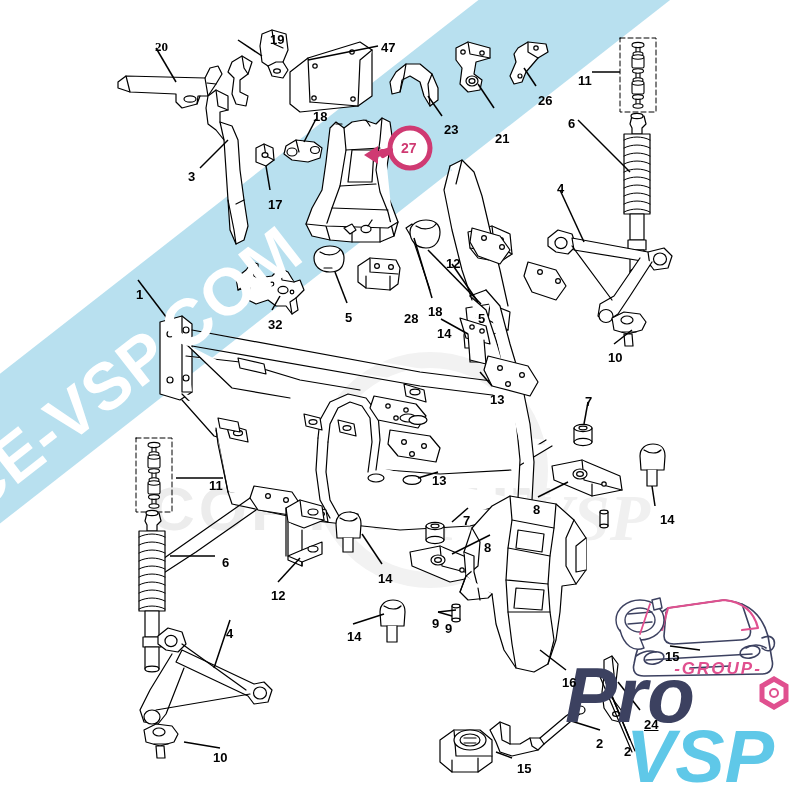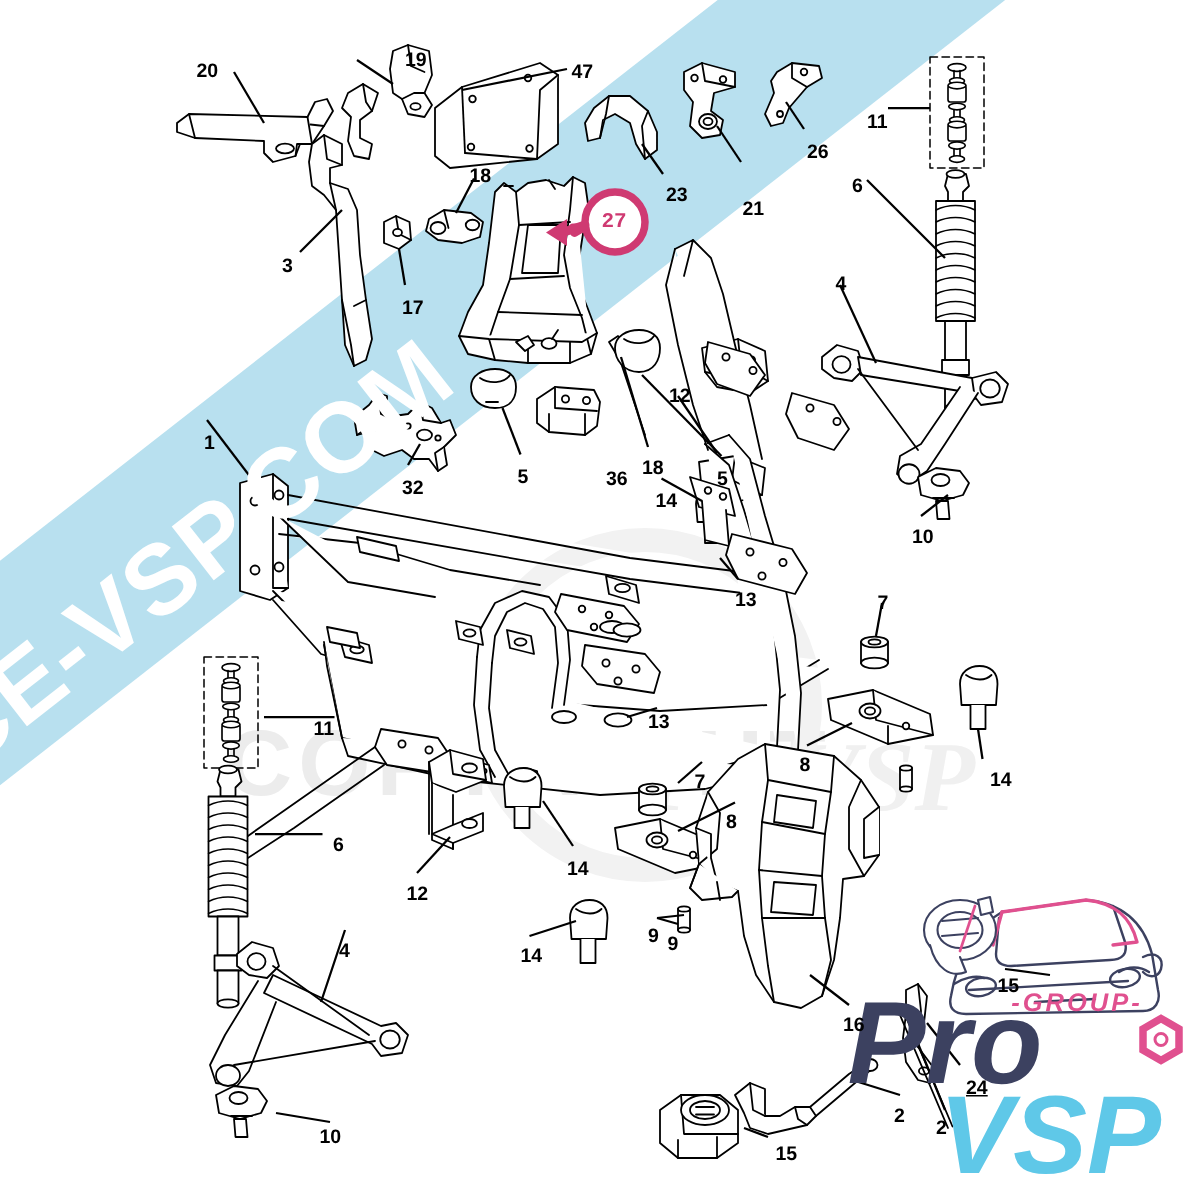--- a/index.html
+++ b/index.html
@@ -641,36 +641,36 @@
     <text id="logo-vsp" x="700" y="782" font-family="Liberation Sans, sans-serif" font-size="74" font-style="italic" font-weight="bold" fill="#5fc8e8" text-anchor="middle">VSP</text>
     <text id="logo-group" x="718" y="674" font-family="Liberation Sans, sans-serif" font-size="17" font-style="italic" font-weight="bold" fill="#e0508f" text-anchor="middle" letter-spacing="2">-GROUP-</text>
     <g fill="none" stroke="#e0508f" stroke-width="5">
       <path d="M762 686 L774 679 L786 686 L786 700 L774 707 L762 700 Z"></path>
     </g>
     <circle cx="774" cy="693" r="4" fill="#ffffff" stroke="#e0508f" stroke-width="2"></circle>
   </g>
 </svg>
 
 <div id="callout-layer">
-      <div class="lbl" style="left: 131px; top: 40px;">20</div>
+      <div class="lbl" style="left: 155px; top: 40px; font-family: Liberation Serif, serif;">20</div>
       <div class="lbl" style="left: 226px; top: 33px; margin-left: 44px;">19</div>
       <div class="lbl" style="left: 381px; top: 41px;">47</div>
       <div class="lbl" style="left: 313px; top: 110px;">18</div>
       <div class="lbl" style="left: 188px; top: 170px;">3</div>
       <div class="lbl" style="left: 268px; top: 198px;">17</div>
       <div class="lbl" style="left: 444px; top: 123px;">23</div>
       <div class="lbl" style="left: 495px; top: 116px; margin-top: 16px;">21</div>
       <div class="lbl" style="left: 538px; top: 94px;">26</div>
       <div class="lbl" style="left: 578px; top: 74px;">11</div>
       <div class="lbl" style="left: 568px; top: 117px;">6</div>
       <div class="lbl" style="left: 557px; top: 182px;">4</div>
       <div class="lbl" style="left: 608px; top: 351px;">10</div>
       <div class="lbl" style="left: 268px; top: 318px;">32</div>
       <div class="lbl" style="left: 345px; top: 311px;">5</div>
-      <div class="lbl" style="left: 404px; top: 312px;">36</div>
+      <div class="lbl" style="left: 404px; top: 312px;">28</div>
       <div class="lbl" style="left: 428px; top: 305px;">18</div>
       <div class="lbl" style="left: 446px; top: 257px;">12</div>
       <div class="lbl" style="left: 478px; top: 312px;">5</div>
       <div class="lbl" style="left: 437px; top: 327px;">14</div>
       <div class="lbl" style="left: 136px; top: 288px;">1</div>
       <div class="lbl" style="left: 490px; top: 393px;">13</div>
       <div class="lbl" style="left: 585px; top: 395px;">7</div>
       <div class="lbl" style="left: 209px; top: 479px;">11</div>
       <div class="lbl" style="left: 222px; top: 556px;">6</div>
       <div class="lbl" style="left: 271px; top: 589px;">12</div>
@@ -684,16 +684,16 @@
       <div class="lbl" style="left: 432px; top: 617px;">9</div>
       <div class="lbl" style="left: 347px; top: 630px;">14</div>
       <div class="lbl" style="left: 562px; top: 676px;">16</div>
       <div class="lbl" style="left: 226px; top: 627px;">4</div>
       <div class="lbl" style="left: 213px; top: 751px;">10</div>
       <div class="lbl" style="left: 517px; top: 762px;">15</div>
       <div class="lbl" style="left: 596px; top: 737px;">2</div>
       <div class="lbl" style="left: 624px; top: 745px;">2</div>
       <div class="lbl" style="left: 644px; top: 718px; text-decoration: underline;">24</div>
       <div class="lbl" style="left: 665px; top: 650px;">15</div>
-      <div class="lbl" style="left: 401px; top: 141px; color: rgb(207, 58, 114); font-size: 14px; font-family: Liberation Mono, monospace;">27</div>
+      <div class="lbl" style="left: 401px; top: 141px; color: rgb(207, 58, 114); font-size: 14px;">27</div>
     </div>
 
 </div>
 
 </body></html>

